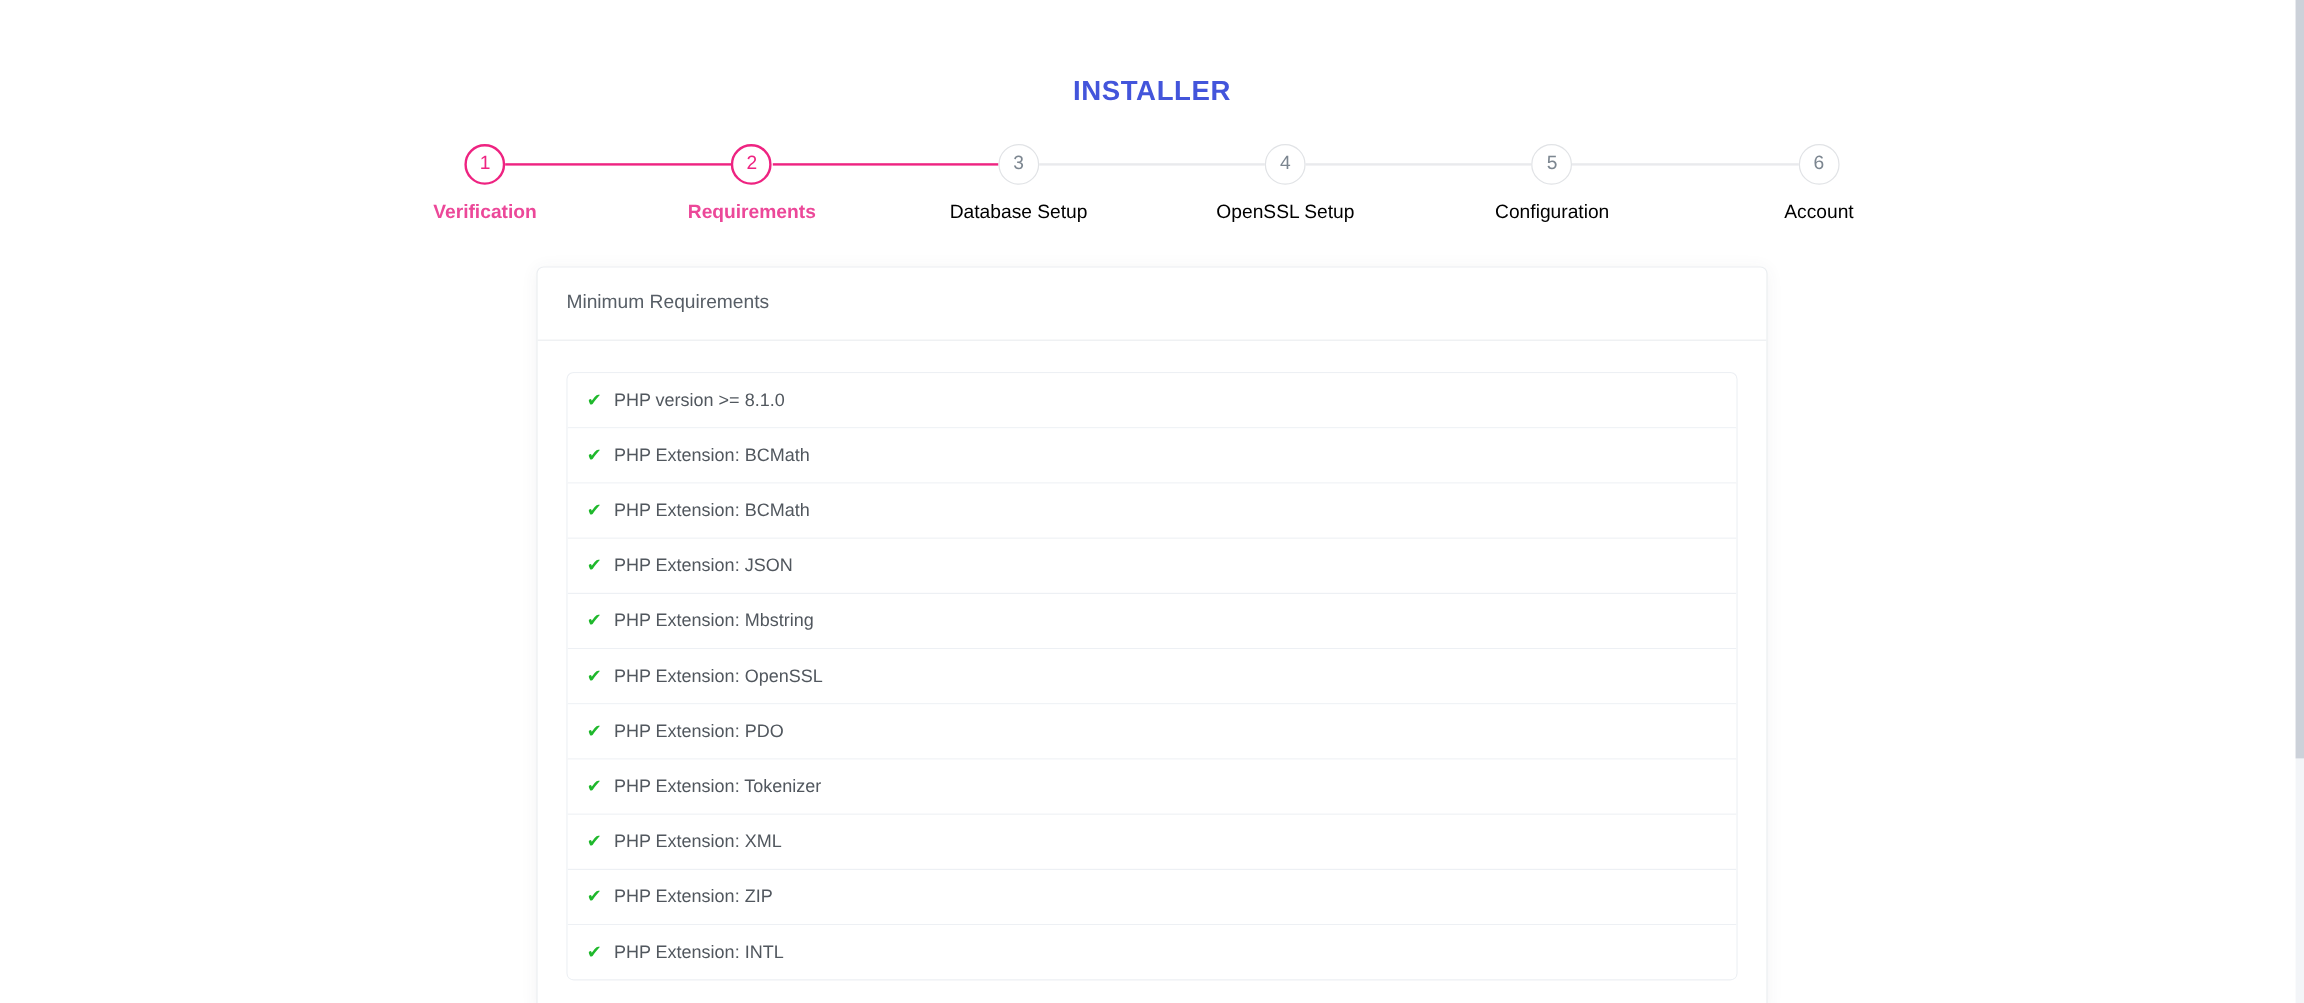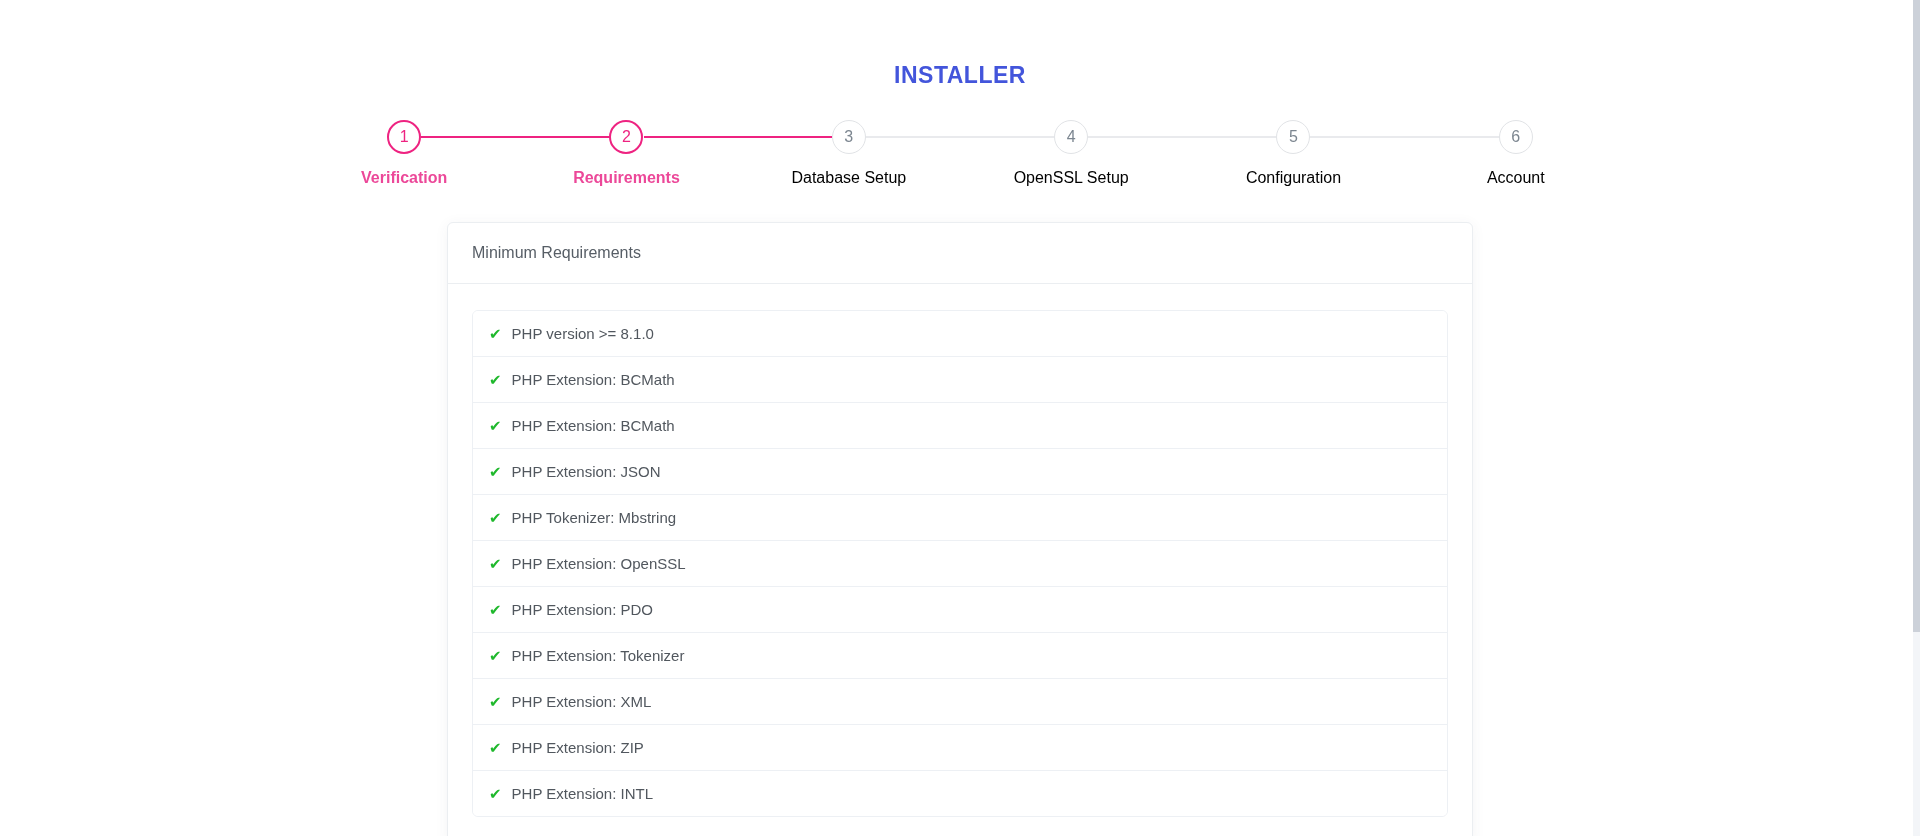--- a/index.html
+++ b/index.html
@@ -205,21 +205,21 @@
         <li class="list-item">
           <span class="check-icon">✔</span>
           <span>PHP Extension: BCMath</span>
         </li>
         <li class="list-item">
           <span class="check-icon">✔</span>
           <span>PHP Extension: JSON</span>
         </li>
         <li class="list-item">
           <span class="check-icon">✔</span>
-          <span>PHP Tokenizer: Mbstring</span>
+          <span>PHP Extension: Mbstring</span>
         </li>
         <li class="list-item">
           <span class="check-icon">✔</span>
           <span>PHP Extension: OpenSSL</span>
         </li>
         <li class="list-item">
           <span class="check-icon">✔</span>
           <span>PHP Extension: PDO</span>
         </li>
         <li class="list-item">

